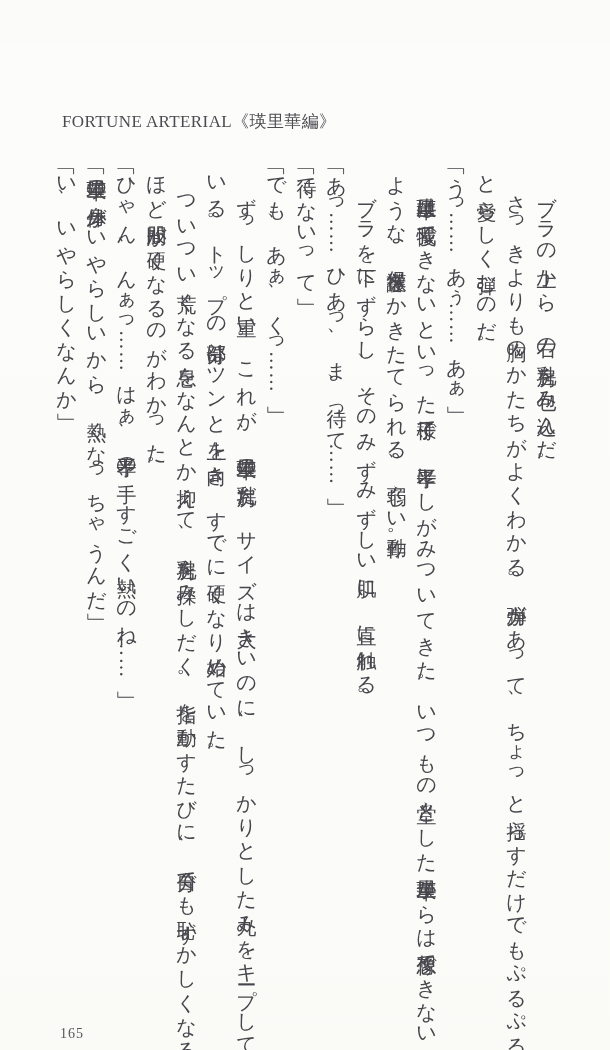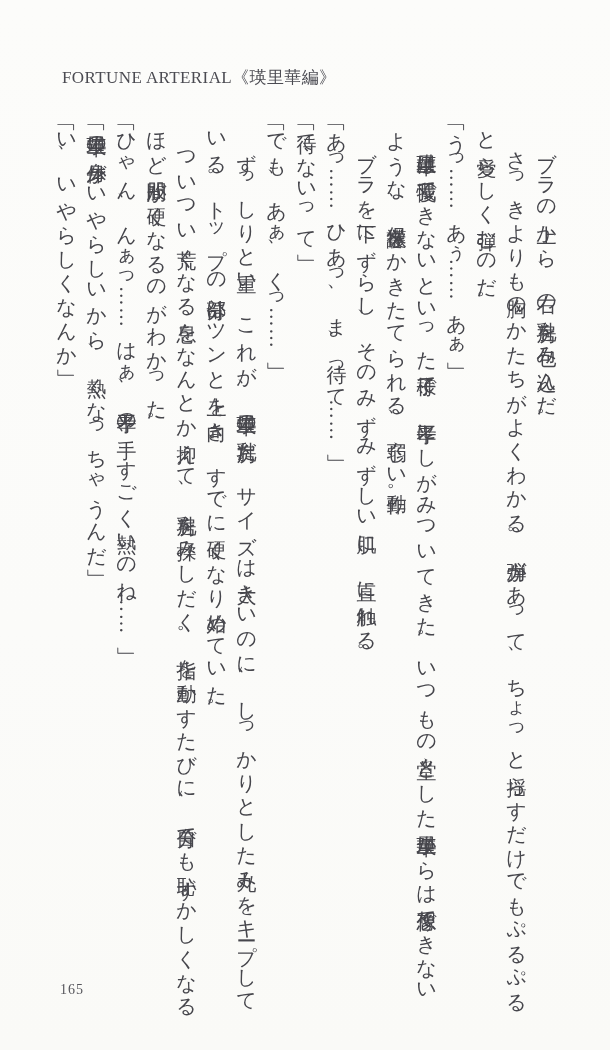--- a/index.html
+++ b/index.html
@@ -11,20 +11,21 @@
     height: 1050px;
     position: relative;
     background: #fbfbf9;
     overflow: hidden;
     font-family: "Liberation Serif", "DejaVu Serif", serif;
   }
   .page {
     position: absolute;
     inset: 0;
     background: linear-gradient(180deg, #fcfcfa 0%, #fbfbf9 60%, #fafaf7 100%);
+    margin-top: 44px;
   }
   .running-header {
     position: absolute;
     left: 62px;
     top: 66px;
     font-size: 17px;
     color: #4b4b52;
     letter-spacing: 0.4px;
     white-space: nowrap;
   }

